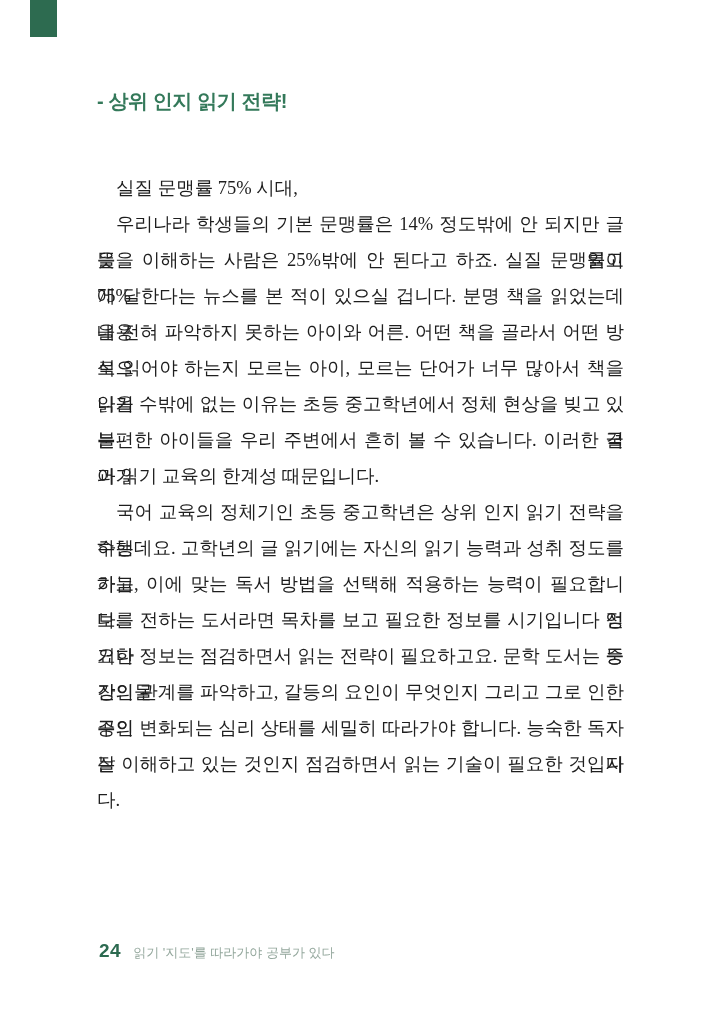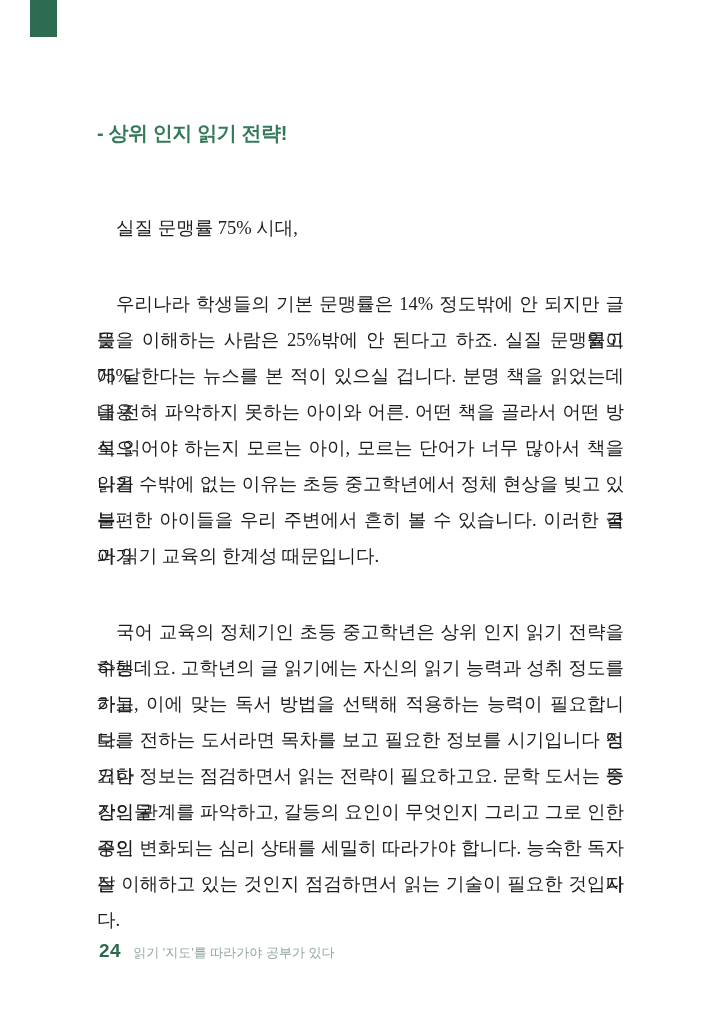--- a/index.html
+++ b/index.html
@@ -19,21 +19,21 @@
     position: absolute;
     left: 30px;
     top: 0;
     width: 27px;
     height: 37px;
     background: var(--tab-green, #2d6b50);
   }
   .heading {
     position: absolute;
     left: 97px;
-    top: 120px;
+    top: 88px;
     margin: 0;
     font-family: "Liberation Sans", sans-serif;
     font-weight: bold;
     font-size: 20px;
     line-height: 26px;
     letter-spacing: -0.4px;
     color: var(--accent-green, #34795a);
     white-space: nowrap;
   }
   .body-text {
@@ -47,21 +47,20 @@
     font-size: 18.5px;
     line-height: 36px;
     height: 36px;
     text-align: justify;
     text-align-last: justify;
     white-space: normal;
     overflow: visible;
   }
   .body-text .line.indent {
     text-indent: 19px;
-    margin-top: 40px;
   }
   .body-text .line.para-end {
     text-align-last: left;
   }
   .footer {
     position: absolute;
     left: 99px;
     top: 940px;
     display: flex;
     align-items: baseline;

